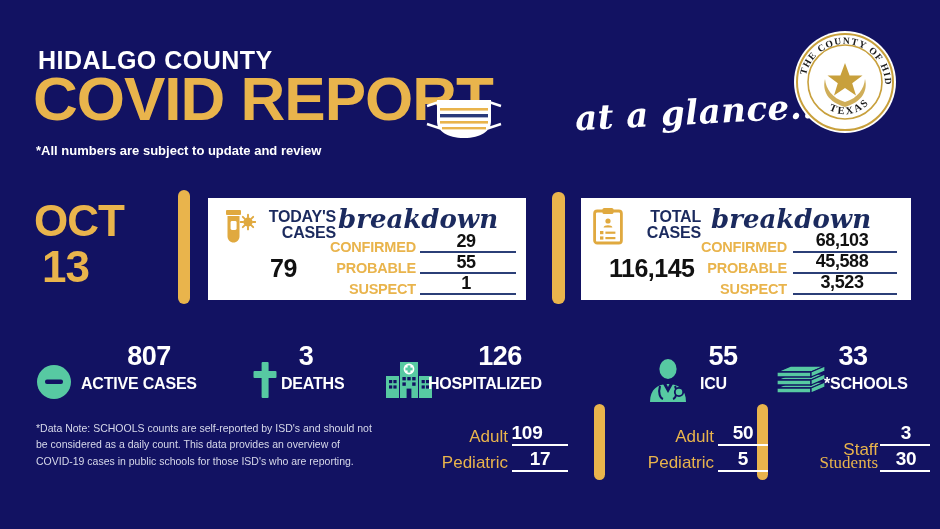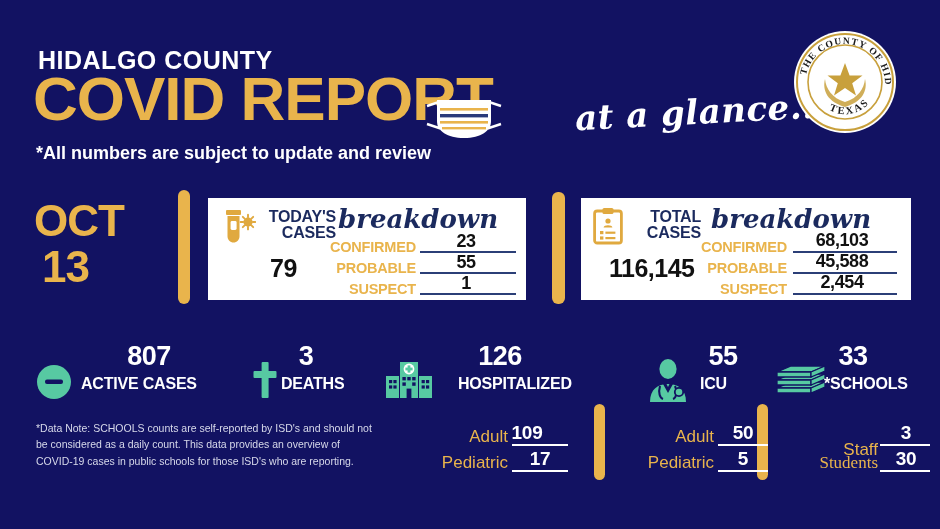--- a/index.html
+++ b/index.html
@@ -25,21 +25,21 @@
   .glance{
     position:absolute;left:575px;top:92px;
     color:#ffffff;font-size:34px;
     font-family:"DejaVu Serif", serif;
     font-style:italic;font-weight:bold;
     transform:rotate(-3deg);
     letter-spacing:.5px;
   }
   .hdr-note{
     position:absolute;left:36px;top:143px;
-    color:#ffffff;font-size:18px;font-weight:bold;
+    color:#ffffff;font-size:13px;font-weight:bold;
   }
   .seal{position:absolute;left:792px;top:29px;width:106px;height:106px;}
 
   
   .date-m{
     position:absolute;left:34px;top:196px;
     color:#e9b44c;font-size:44px;font-weight:bold;letter-spacing:-1px;
   }
   .date-d{
     position:absolute;left:42px;top:242px;
@@ -177,21 +177,21 @@
         </g>
       </svg>
     </div>
     <div class="card-ttl" style="left:50px;top:11px;width:78px;">TODAY'S</div>
     <div class="card-ttl" style="left:50px;top:27px;width:78px;">CASES</div>
     <div class="card-big" style="left:62px;top:56px;">79</div>
 
     <div class="bd-word" style="left:130px;top:6px;">breakdown</div>
 
     <div class="bd-lbl" style="left:110px;top:41px;width:98px;">CONFIRMED</div>
-    <div class="bd-val" style="left:232px;top:33px;width:52px;">23</div>
+    <div class="bd-val" style="left:232px;top:33px;width:52px;">29</div>
     <div class="bd-rule" style="left:212px;top:53px;width:96px;"></div>
 
     <div class="bd-lbl" style="left:110px;top:62px;width:98px;">PROBABLE</div>
     <div class="bd-val" style="left:232px;top:54px;width:52px;">55</div>
     <div class="bd-rule" style="left:212px;top:74px;width:96px;"></div>
 
     <div class="bd-lbl" style="left:110px;top:83px;width:98px;">SUSPECT</div>
     <div class="bd-val" style="left:232px;top:75px;width:52px;">1</div>
     <div class="bd-rule" style="left:212px;top:95px;width:96px;"></div>
   </div>
@@ -217,21 +217,21 @@
 
     <div class="bd-lbl" style="left:108px;top:41px;width:98px;">CONFIRMED</div>
     <div class="bd-val" style="left:216px;top:32px;width:90px;">68,103</div>
     <div class="bd-rule" style="left:212px;top:53px;width:104px;"></div>
 
     <div class="bd-lbl" style="left:108px;top:62px;width:98px;">PROBABLE</div>
     <div class="bd-val" style="left:216px;top:53px;width:90px;">45,588</div>
     <div class="bd-rule" style="left:212px;top:74px;width:104px;"></div>
 
     <div class="bd-lbl" style="left:108px;top:83px;width:98px;">SUSPECT</div>
-    <div class="bd-val" style="left:216px;top:74px;width:90px;">2,454</div>
+    <div class="bd-val" style="left:216px;top:74px;width:90px;">3,523</div>
     <div class="bd-rule" style="left:212px;top:95px;width:104px;"></div>
   </div>
 
   <div class="ico" style="left:37px;top:365px;">
     <svg viewBox="0 0 34 34" width="34" height="34">
       <circle cx="17" cy="17" r="17" fill="#57c9a2"></circle>
       <rect x="8" y="14.6" width="18" height="4.4" rx="2" fill="#121262"></rect>
     </svg>
   </div>
   <div class="stat-num" style="left:104px;top:341px;width:90px;">807</div>
@@ -266,21 +266,21 @@
           <rect x="8.4" y="25.4" width="3.2" height="3.2"></rect>
         <rect x="36.6" y="20" width="3.2" height="3.2"></rect>
           <rect x="41" y="20" width="3.2" height="3.2"></rect>
         <rect x="36.6" y="25.4" width="3.2" height="3.2"></rect>
           <rect x="41" y="25.4" width="3.2" height="3.2"></rect>
         <rect x="21.6" y="28.6" width="4.8" height="9.4"></rect>
       </g>
     </svg>
   </div>
   <div class="stat-num" style="left:455px;top:341px;width:90px;">126</div>
-  <div class="stat-lbl" style="left:458px;top:375px;">HOSPITALIZED</div>
+  <div class="stat-lbl" style="left:428px;top:375px;">HOSPITALIZED</div>
 
   <div class="ico" style="left:645px;top:358px;">
     <svg viewBox="0 0 46 44" width="46" height="44">
       <ellipse cx="23" cy="11" rx="8.6" ry="10" fill="#57c9a2"></ellipse>
       <path d="M5 44 C5 31 13 26 23 26 C33 26 41 31 41 44 Z" fill="#57c9a2"></path>
       <path d="M18 26 L23 35 L28 26 L25 25 L23 29 L21 25 Z" fill="#121262"></path>
       <path d="M15 28 C13 35 15 40 18 41" fill="none" stroke="#121262" stroke-width="2.1"></path>
       <path d="M30 28 C33 34 31 40 28 41" fill="none" stroke="#121262" stroke-width="2.1"></path>
       <circle cx="34" cy="34" r="4.2" fill="#57c9a2" stroke="#121262" stroke-width="1.8"></circle>
     </svg>

